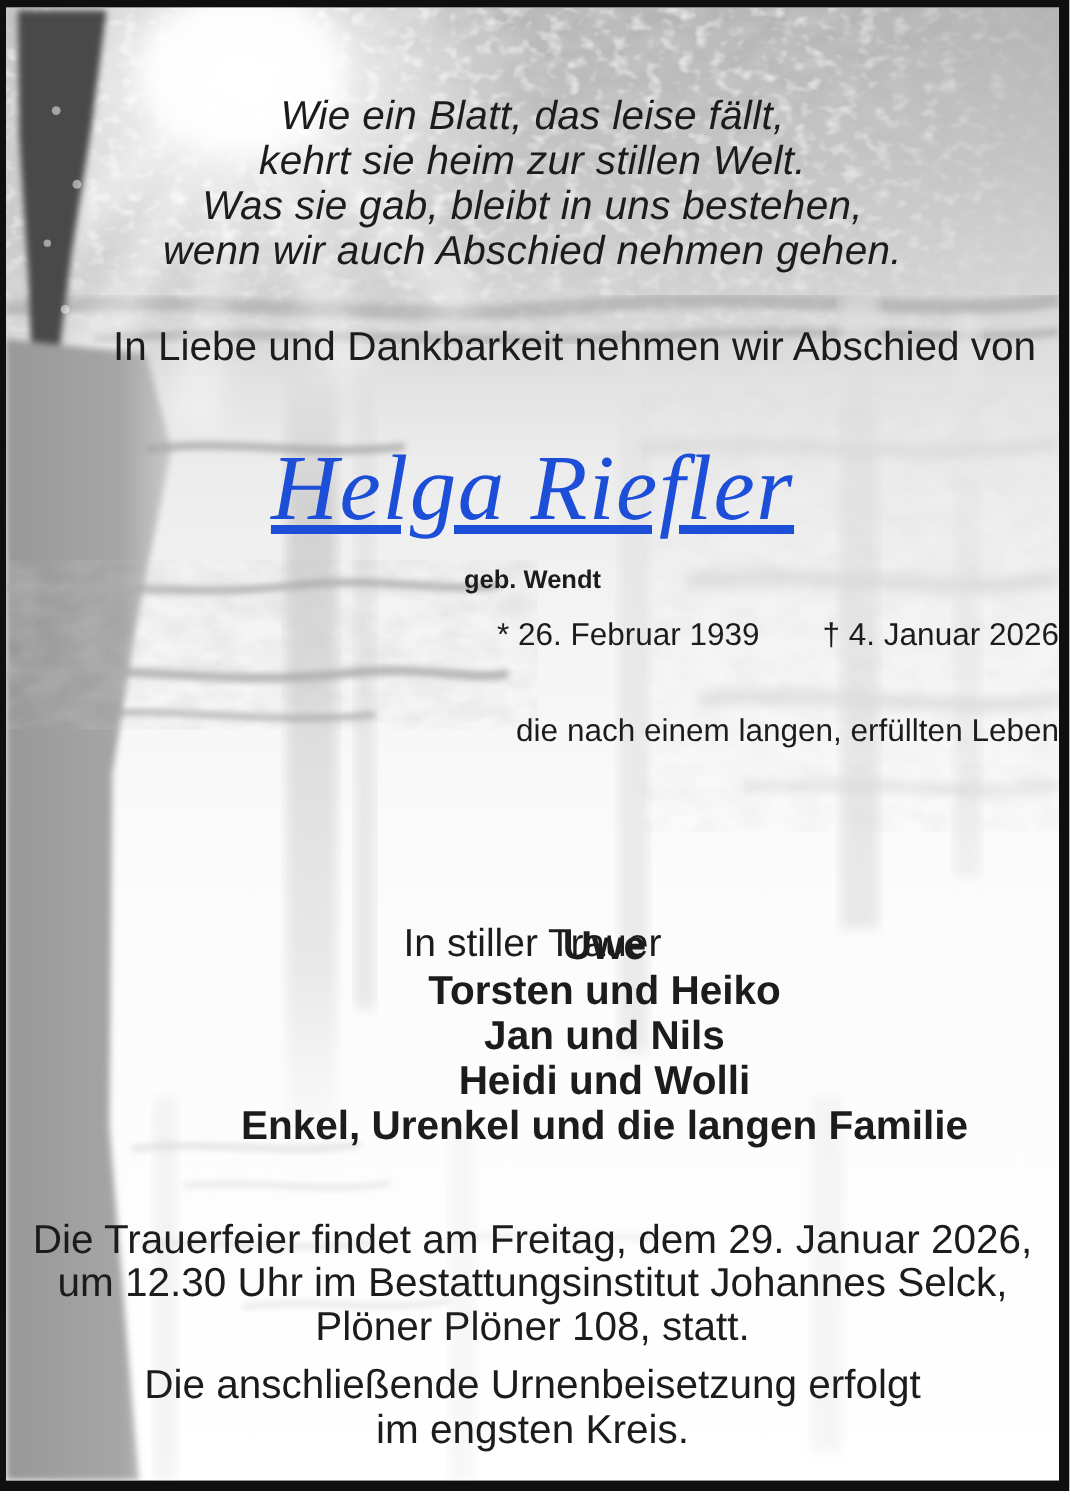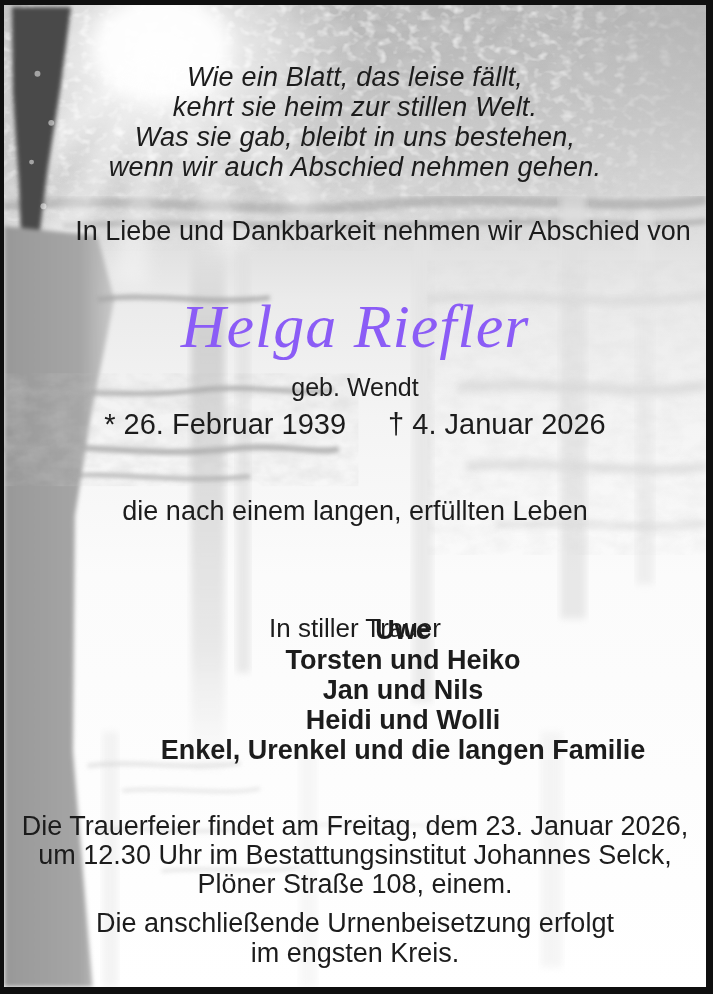--- a/index.html
+++ b/index.html
@@ -24,26 +24,26 @@
     text-align:center;
     z-index:2;
   }
   .poem{top:57px;font-style:italic;font-size:27px;line-height:30px;letter-spacing:.2px;}
   .intro{top:211px;font-size:27px;line-height:30px;padding-left:28px;}
   .name{
     top:283px;margin:0;font-weight:normal;
     font-family:"Liberation Serif", serif;
     font-style:italic;
     font-size:62px;line-height:76px;
-    color:#8b5cf6;letter-spacing:1px;
-  }
-  .maiden{top:367px;font-size:25px;line-height:30px;}
-  .dates{top:404px;font-size:29px;line-height:30px;}
+    color:#1d4ed8;letter-spacing:1px;text-decoration:underline;
+  }
+  .maiden{top:367px;font-size:17px;line-height:30px;font-weight:bold;}
+  .dates{top:404px;font-size:21px;line-height:30px;text-align:right;}
   .dates-gap{display:inline-block;width:42px;}
-  .tribute{top:491px;font-size:27px;line-height:30px;}
+  .tribute{top:468px;font-size:21px;line-height:30px;text-align:right;}
   .mlabel{top:570px;font-size:26px;line-height:30px;margin-top:38px;}
   .mourners{top:610px;font-size:27px;line-height:30px;font-weight:bold;margin-left:48px;}
   .service{top:807px;font-size:27px;line-height:29px;}
   .burial{top:903px;font-size:27px;line-height:30px;}
 </style>
 </head>
 <body>
 
 <div class="page">
 
@@ -207,23 +207,23 @@
 
   <div class="layer mourners">
     <div>Uwe</div>
     <div>Torsten und Heiko</div>
     <div>Jan und Nils</div>
     <div>Heidi und Wolli</div>
     <div>Enkel, Urenkel und die langen Familie</div>
   </div>
 
   <div class="layer service">
-    <div>Die Trauerfeier findet am Freitag, dem 23. Januar 2026,</div>
+    <div>Die Trauerfeier findet am Freitag, dem 29. Januar 2026,</div>
     <div>um 12.30 Uhr im Bestattungsinstitut Johannes Selck,</div>
-    <div>Plöner Straße 108, einem.</div>
+    <div>Plöner Plöner 108, statt.</div>
   </div>
 
   <div class="layer burial">
     <div>Die anschließende Urnenbeisetzung erfolgt</div>
     <div>im engsten Kreis.</div>
   </div>
 
 </div>
 
 </body></html>

